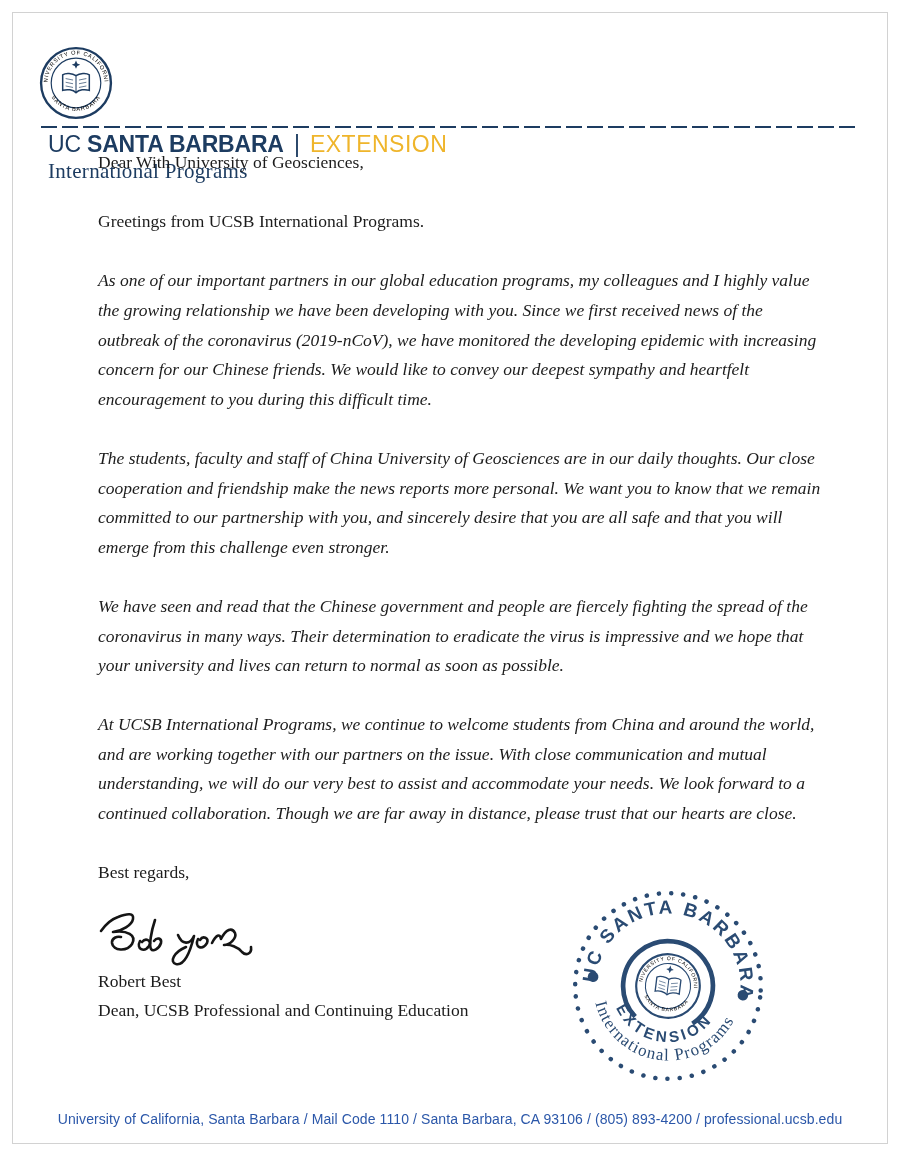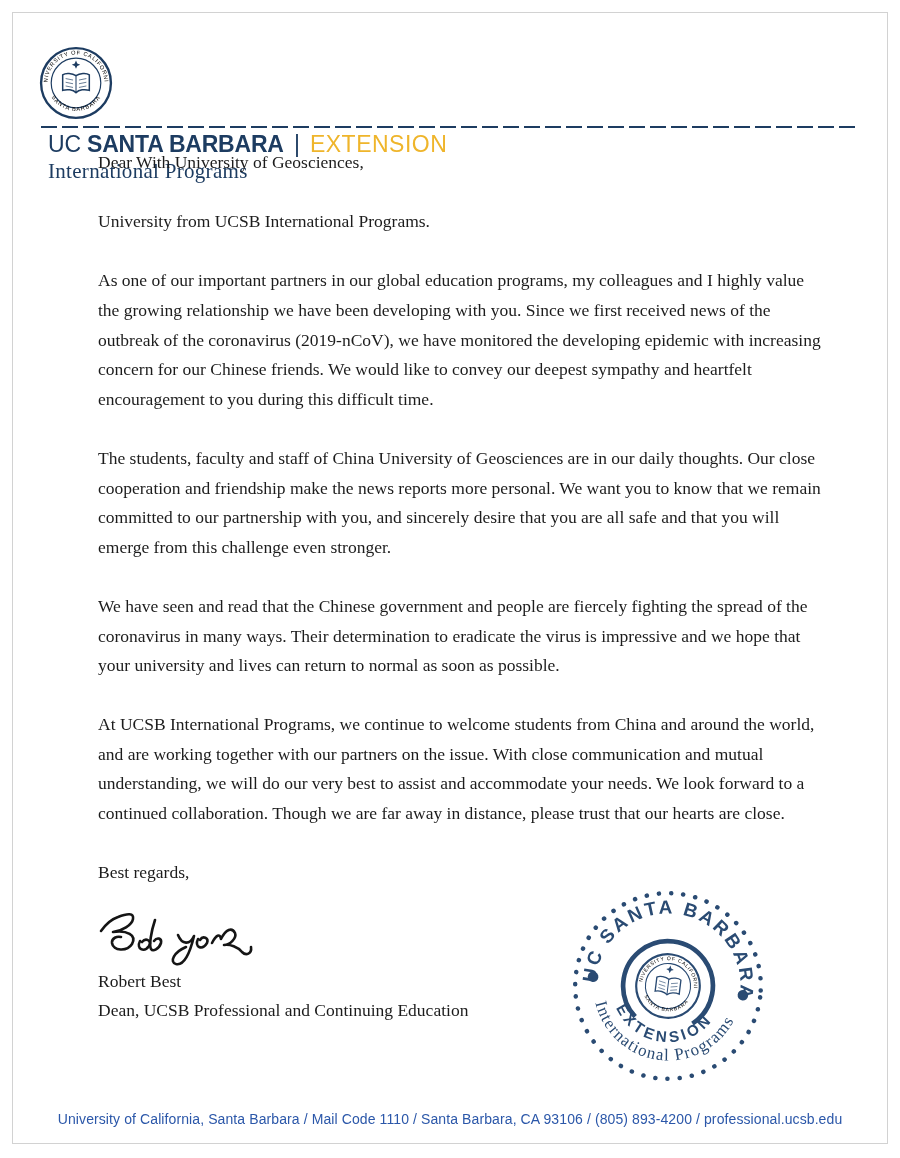--- a/index.html
+++ b/index.html
@@ -24,21 +24,21 @@
 
   
   .rule {
     position:absolute; left:28px; top:113px; width:816px; height:2px;
     background-image:repeating-linear-gradient(90deg, var(--navy,#1d3c61) 0px, var(--navy,#1d3c61) 16px, transparent 16px, transparent 21px);
   }
 
   
   .letter { position:absolute; left:85px; top:135px; width:724px; font-size:17.5px; line-height:29.6px; }
   .letter .block { margin:0 0 29.6px 0; }
-  .letter p { margin:0 0 29.6px 0; }
+  .letter p { margin:0 0 29.6px 0;font-style:italic; }
   .closing { margin-bottom:17px; }
   .signature { margin:2px 0 0 0; height:62px; }
   .signature svg { display:block; }
   .signer-name, .signer-title { line-height:29.6px; }
 
   
   .stamp {
     position:absolute; left:553px; top:871px; width:204px; height:204px;
     color:var(--stampnavy,#2a4b73);
     transform:rotate(7deg);
@@ -90,21 +90,21 @@
         <span class="brand-ext">EXTENSION</span>
       </div>
       <div class="brand-line2">International Programs</div>
     </div>
   </div>
 
   <div class="rule"></div>
 
   <div class="letter">
     <div class="block">Dear With University of Geosciences,</div>
-    <div class="block">University from UCSB International Programs.</div>
+    <div class="block">Greetings from UCSB International Programs.</div>
     <p>As one of our important partners in our global education programs, my colleagues and I highly value the growing relationship we have been developing with you. Since we first received news of the outbreak of the coronavirus (2019-nCoV), we have monitored the developing epidemic with increasing concern for our Chinese friends. We would like to convey our deepest sympathy and heartfelt encouragement to you during this difficult time.</p>
     <p>The students, faculty and staff of China University of Geosciences are in our daily thoughts. Our close cooperation and friendship make the news reports more personal. We want you to know that we remain committed to our partnership with you, and sincerely desire that you are all safe and that you will emerge from this challenge even stronger.</p>
     <p>We have seen and read that the Chinese government and people are fiercely fighting the spread of the coronavirus in many ways. Their determination to eradicate the virus is impressive and we hope that your university and lives can return to normal as soon as possible.</p>
     <p>At UCSB International Programs, we continue to welcome students from China and around the world, and are working together with our partners on the issue. With close communication and mutual understanding, we will do our very best to assist and accommodate your needs. We look forward to a continued collaboration. Though we are far away in distance, please trust that our hearts are close.</p>
 
     <div class="closing">Best regards,</div>
 
     <div class="signature">
       <svg width="160" height="62" viewBox="0 0 160 62">
         <g fill="none" stroke="#151515" stroke-width="2.6" stroke-linecap="round" stroke-linejoin="round">

